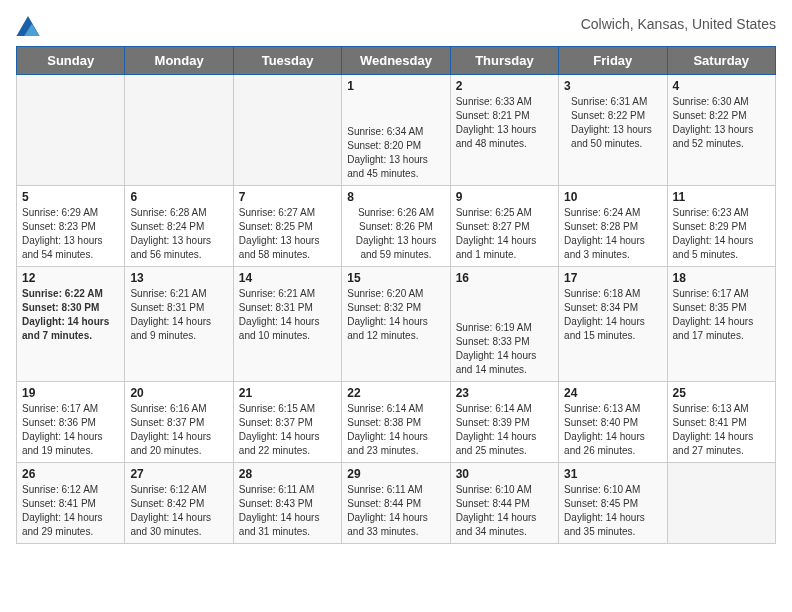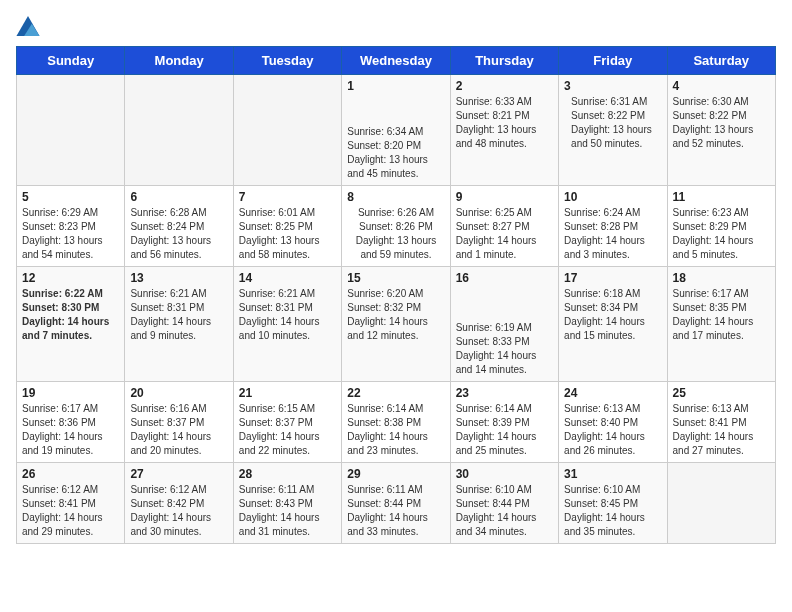--- a/index.html
+++ b/index.html
@@ -36,21 +36,21 @@
     .subtitle {
       font-size: 14px;
       color: #555;
     }
     table {
       width: 100%;
       border-collapse: collapse;
       table-layout: fixed;
     }
     thead th {
-      background-color: #1d4ed8;
+      background-color: #737373;
       color: #fff;
       font-size: 13px;
       font-weight: bold;
       padding: 6px 4px;
       text-align: center;
       border: 1px solid #1a5fa8;
     }
     tbody td {
       border: 1px solid #ccc;
       vertical-align: top;
@@ -82,20 +82,21 @@
 <body>
 
 <div class="header-area">
   <div class="logo">
     <svg class="logo-icon" viewBox="0 0 30 26" xmlns="http://www.w3.org/2000/svg">
       <polygon points="0,26 15,0 30,26" fill="#1a5fa8"></polygon>
       <polygon points="10,26 20,10 30,26" fill="#4a9fd4"></polygon>
     </svg>
   </div>
   <div class="title-area">
+    <div class="subtitle">Colwich, Kansas, United States</div>
   </div>
 </div>
 
 <table>
   <thead>
     <tr>
     <th>Sunday</th>
         <th>Monday</th>
         <th>Tuesday</th>
         <th>Wednesday</th>
@@ -142,21 +143,21 @@
 Daylight: 13 hours and 54 minutes.</div>
         </td>
         <td>
           <div class="day-number">6</div>
           <div class="day-info" style="white-space: pre-line;">Sunrise: 6:28 AM
 Sunset: 8:24 PM
 Daylight: 13 hours and 56 minutes.</div>
         </td>
         <td>
           <div class="day-number">7</div>
-          <div class="day-info" style="white-space: pre-line;">Sunrise: 6:01 AM
+          <div class="day-info" style="white-space: pre-line;">Sunrise: 6:27 AM
 Sunset: 8:25 PM
 Daylight: 13 hours and 58 minutes.</div>
         </td>
         <td>
           <div class="day-number">8</div>
           <div class="day-info" style="white-space: pre-line; text-align: center;">Sunrise: 6:26 AM
 Sunset: 8:26 PM
 Daylight: 13 hours and 59 minutes.</div>
         </td>
         <td>

